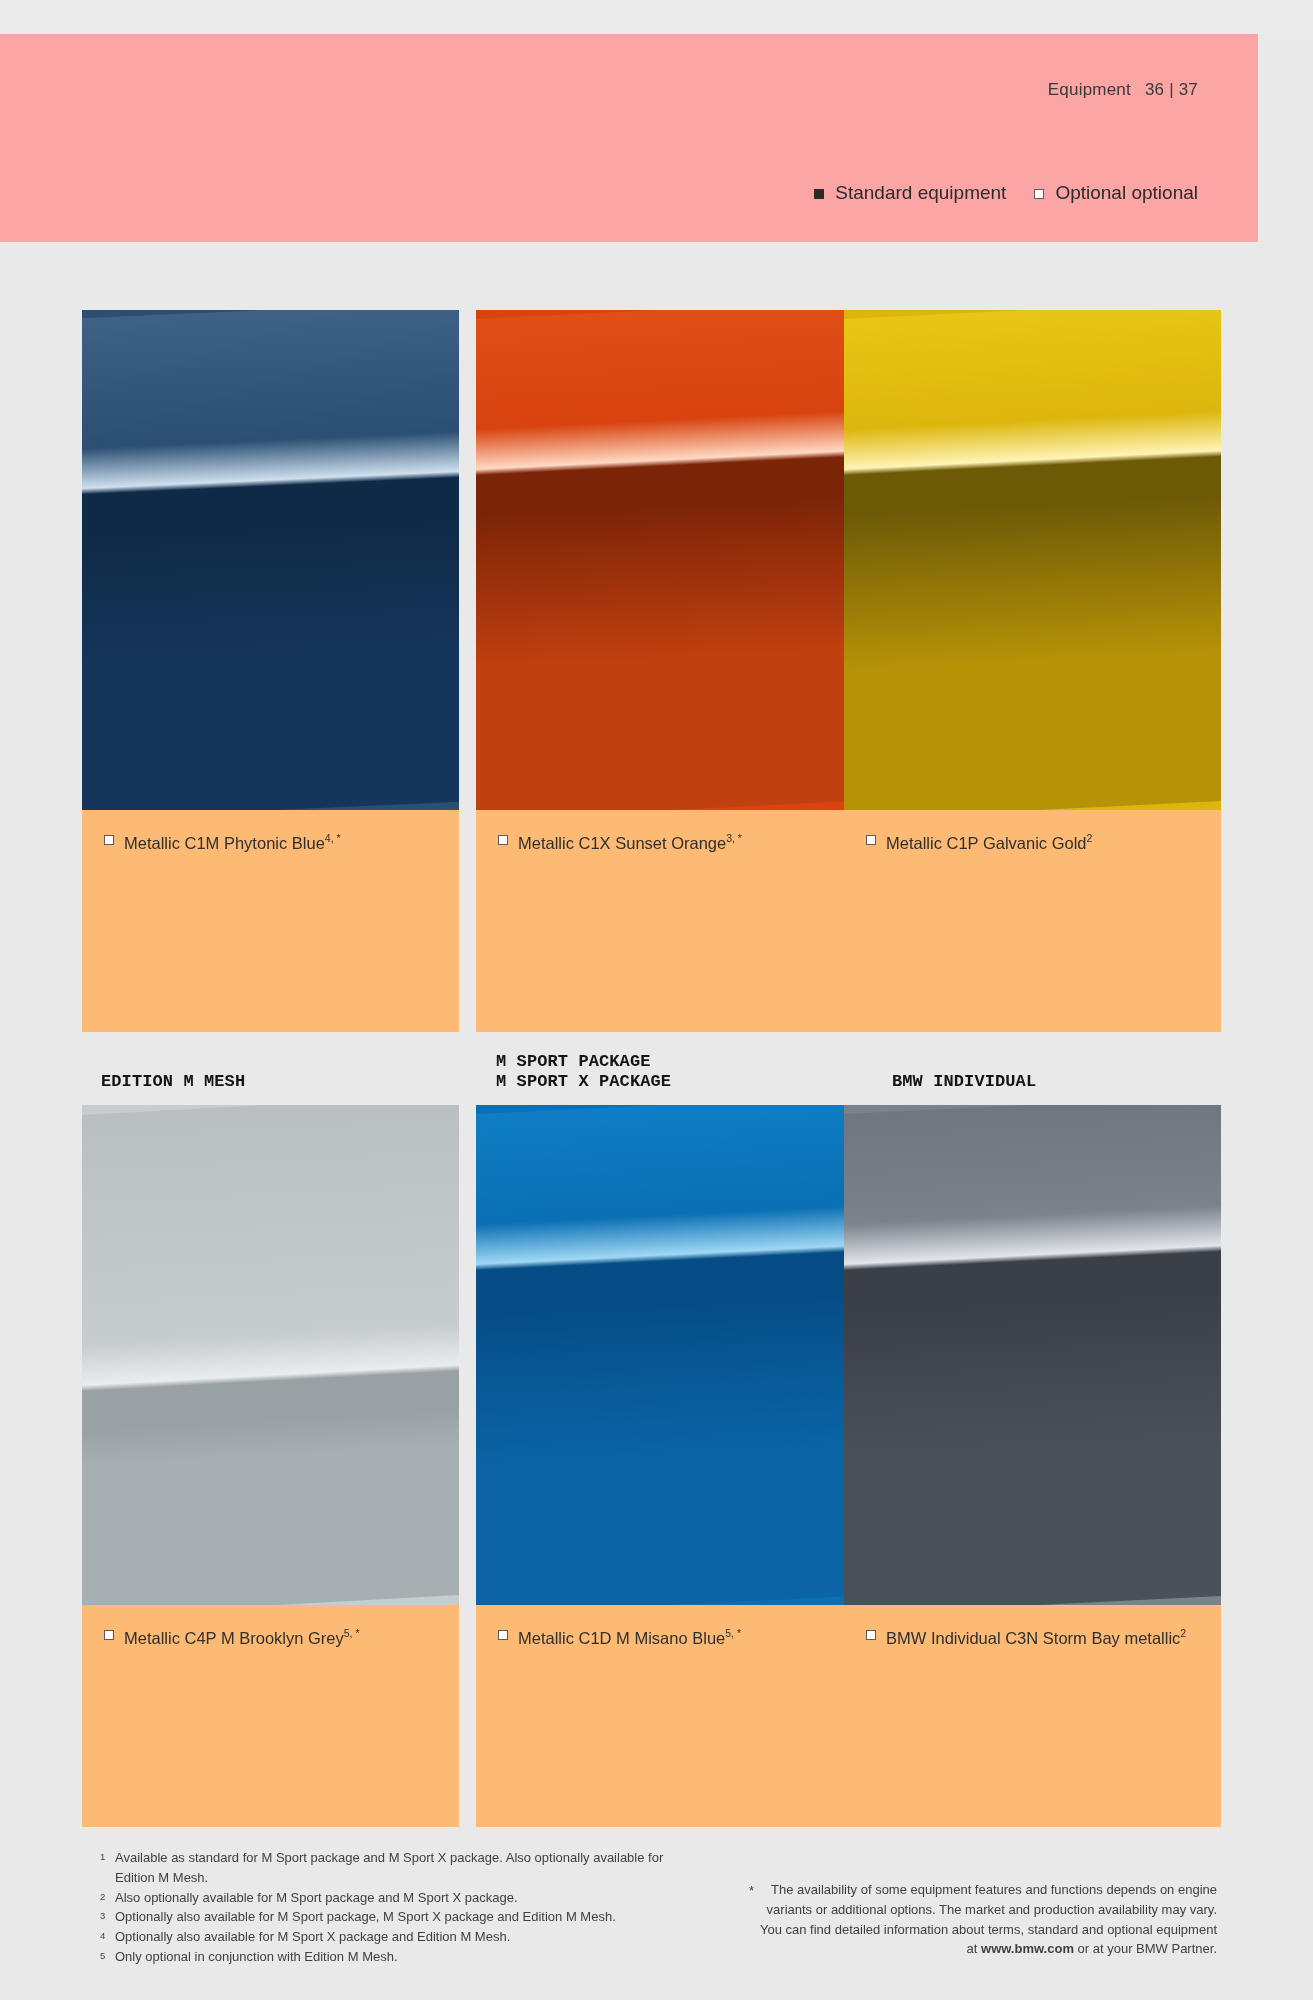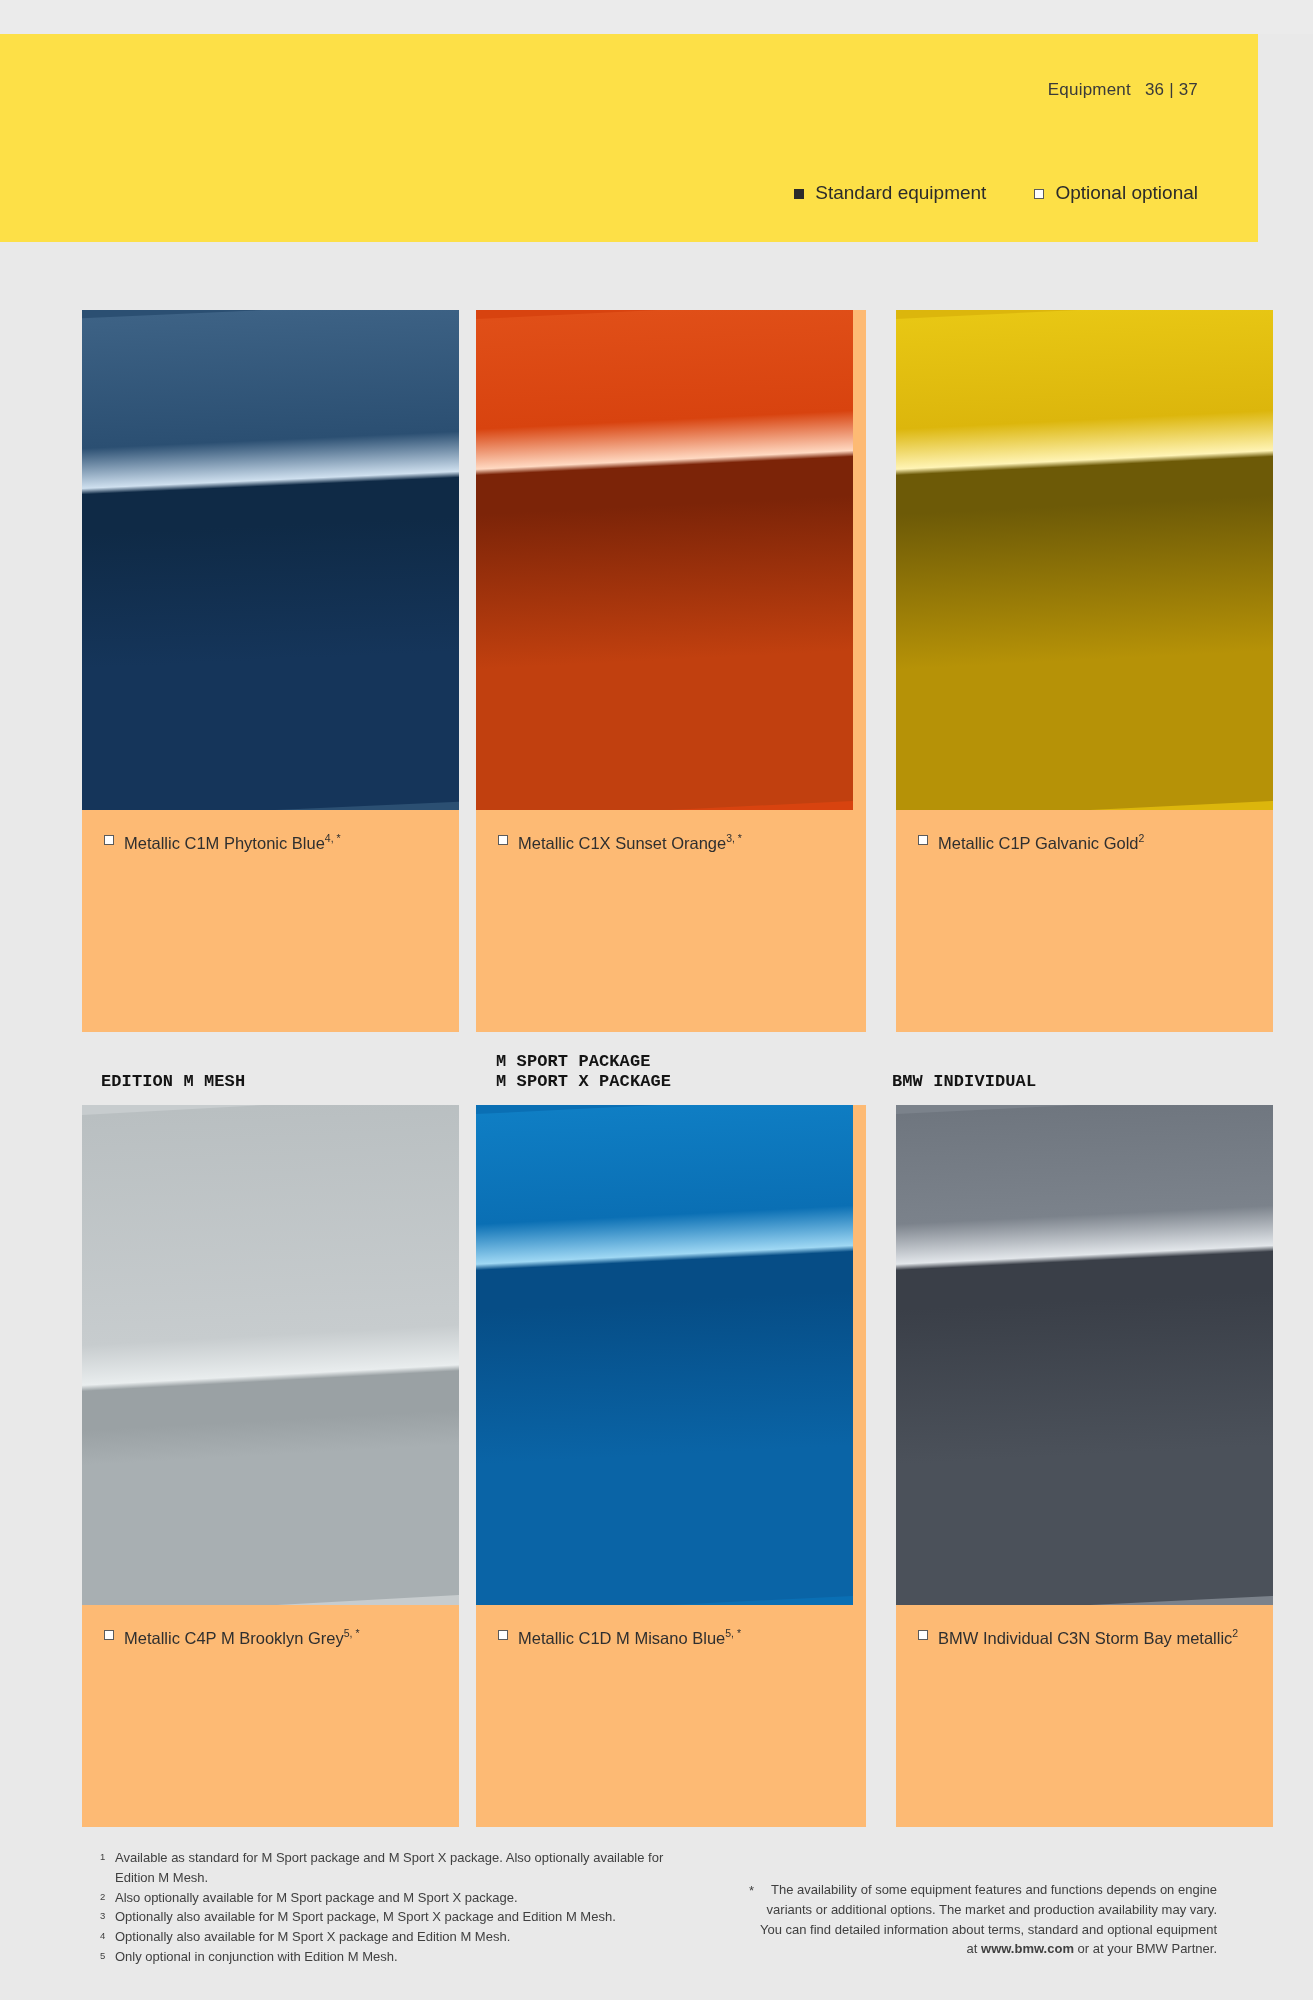--- a/index.html
+++ b/index.html
@@ -19,38 +19,38 @@
   .page-top-strip {
     position: absolute;
     left: 0; top: 0;
     width: 1313px; height: 34px;
     background: #ebebeb;
   }
   .header-band {
     position: absolute;
     left: 0; top: 34px;
     width: 1258px; height: 208px;
-    background: #fde047;
+    background: #fca5a5;
   }
   .header-pageref {
     position: absolute;
     right: 60px; top: 46px;
     font-size: 17px;
     color: #3a3a3a;
     letter-spacing: 0.2px;
     white-space: nowrap;
   }
   .header-pageref .ref-nums { margin-left: 14px; }
 
   .legend {
     position: absolute;
     right: 60px; top: 148px;
     display: flex;
     align-items: flex-end;
-    gap: 48px;
+    gap: 28px;
     white-space: nowrap;
   }
   .legend-item {
     display: flex;
     align-items: center;
     gap: 11px;
     font-size: 19px;
     color: #2b2b2b;
   }
   .sq {
@@ -73,21 +73,21 @@
   .row-two { top: 1105px; }
 
   .card {
     position: absolute;
     background: #fdba74;
     width: 377px;
     height: 722px;
   }
   .card.col1 { left: 82px; }
   .card.col2 { left: 476px; padding-left: 13px; }
-  .card.col3 { left: 896px; }
+  .card.col3 { left: 844px; }
 
   .swatch {
     position: absolute;
     left: 0; top: 0;
     width: 377px;
     height: 500px;
     overflow: hidden;
   }
   .swatch .sheen {
     position: absolute;

